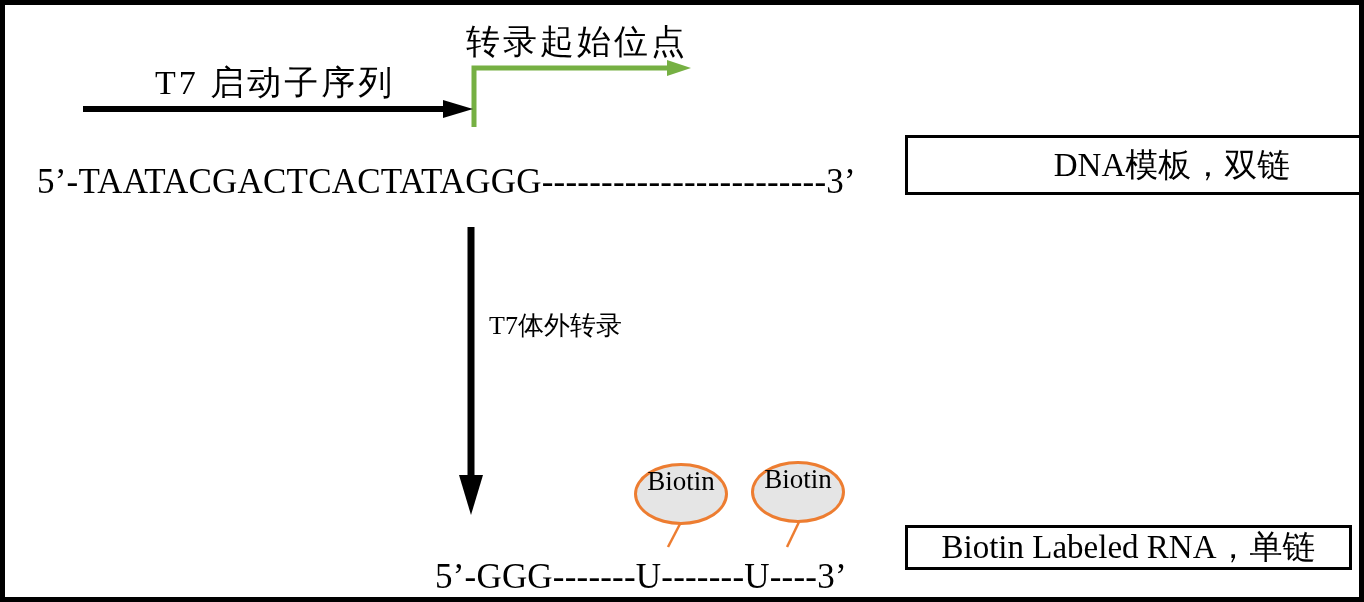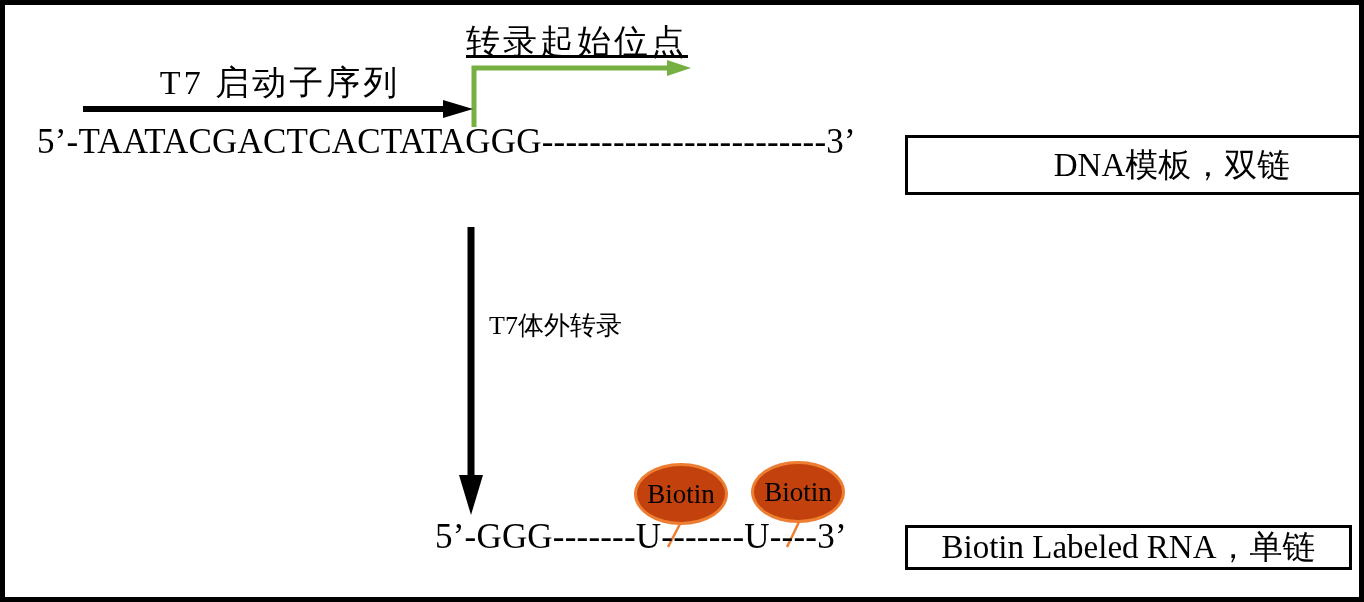--- a/index.html
+++ b/index.html
@@ -18,61 +18,61 @@
   .cjk-label {
     font-size: 34px;
     letter-spacing: 3px;
     white-space: nowrap;
   }
   .seq {
     font-size: 35px;
     line-height: 39px;
     white-space: nowrap;
     letter-spacing: 0.2px;
+    margin-top: 40px;
   }
   .labelbox {
     border: 3px solid var(--ink, #000);
     box-sizing: border-box;
     display: flex;
     align-items: center;
     justify-content: center;
     font-size: 33px;
     white-space: nowrap;
   }
   .arrow-svg { position: absolute; overflow: visible; }
   .green-stroke { stroke: var(--green, #76B043); stroke-width: 5; fill: none; }
   .green-fill   { fill: var(--green, #76B043); }
   .black-stroke { stroke: var(--ink, #000); fill: none; }
   .black-fill   { fill: var(--ink, #000); }
   .orange-stroke { stroke: var(--orange, #ED7D31); stroke-width: 2.5; fill: none; }
   .biotin-ellipse {
     border: 3px solid var(--orange, #ED7D31);
     border-radius: 50%;
     display: flex;
-    align-items: center;
     justify-content: center;
     font-size: 27px;
-    background: #c2410c;
+    background: #e5e5e5;
     box-sizing: border-box;
   }
   .ivt-text { font-size: 26px; white-space: nowrap; }
 </style>
 </head>
 <body>
 
 <div class="canvas">
 
-  <div class="abs cjk-label" style="left:452px; top:14px; width:240px; text-align:center;text-decoration:underline;">转录起始位点</div>
+  <div class="abs cjk-label" style="left:452px; top:14px; width:240px; text-align:center;">转录起始位点</div>
 
   <svg class="arrow-svg" style="left:440px; top:48px;" width="260" height="80">
     <polyline class="green-stroke" points="29,74 29,15 224,15"></polyline>
     <polygon class="green-fill" points="222,7 222,23 246,15"></polygon>
   </svg>
 
-  <div class="abs cjk-label" style="left:150px; top:55px; width:250px; text-align:center;">T7 启动子序列</div>
+  <div class="abs cjk-label" style="left:150px; top:55px; width:250px; ">T7 启动子序列</div>
 
   <svg class="arrow-svg" style="left:70px; top:90px;" width="410" height="28">
     <line class="black-stroke" style="stroke-width:6;" x1="8" y1="14" x2="370" y2="14"></line>
     <polygon class="black-fill" points="368,5 368,23 398,14"></polygon>
   </svg>
 
   <div class="abs seq" style="left:32px; top:117px;">
     <div>5’-TAATACGACTCACTATAGGG------------------------3’</div>
   </div>
 

